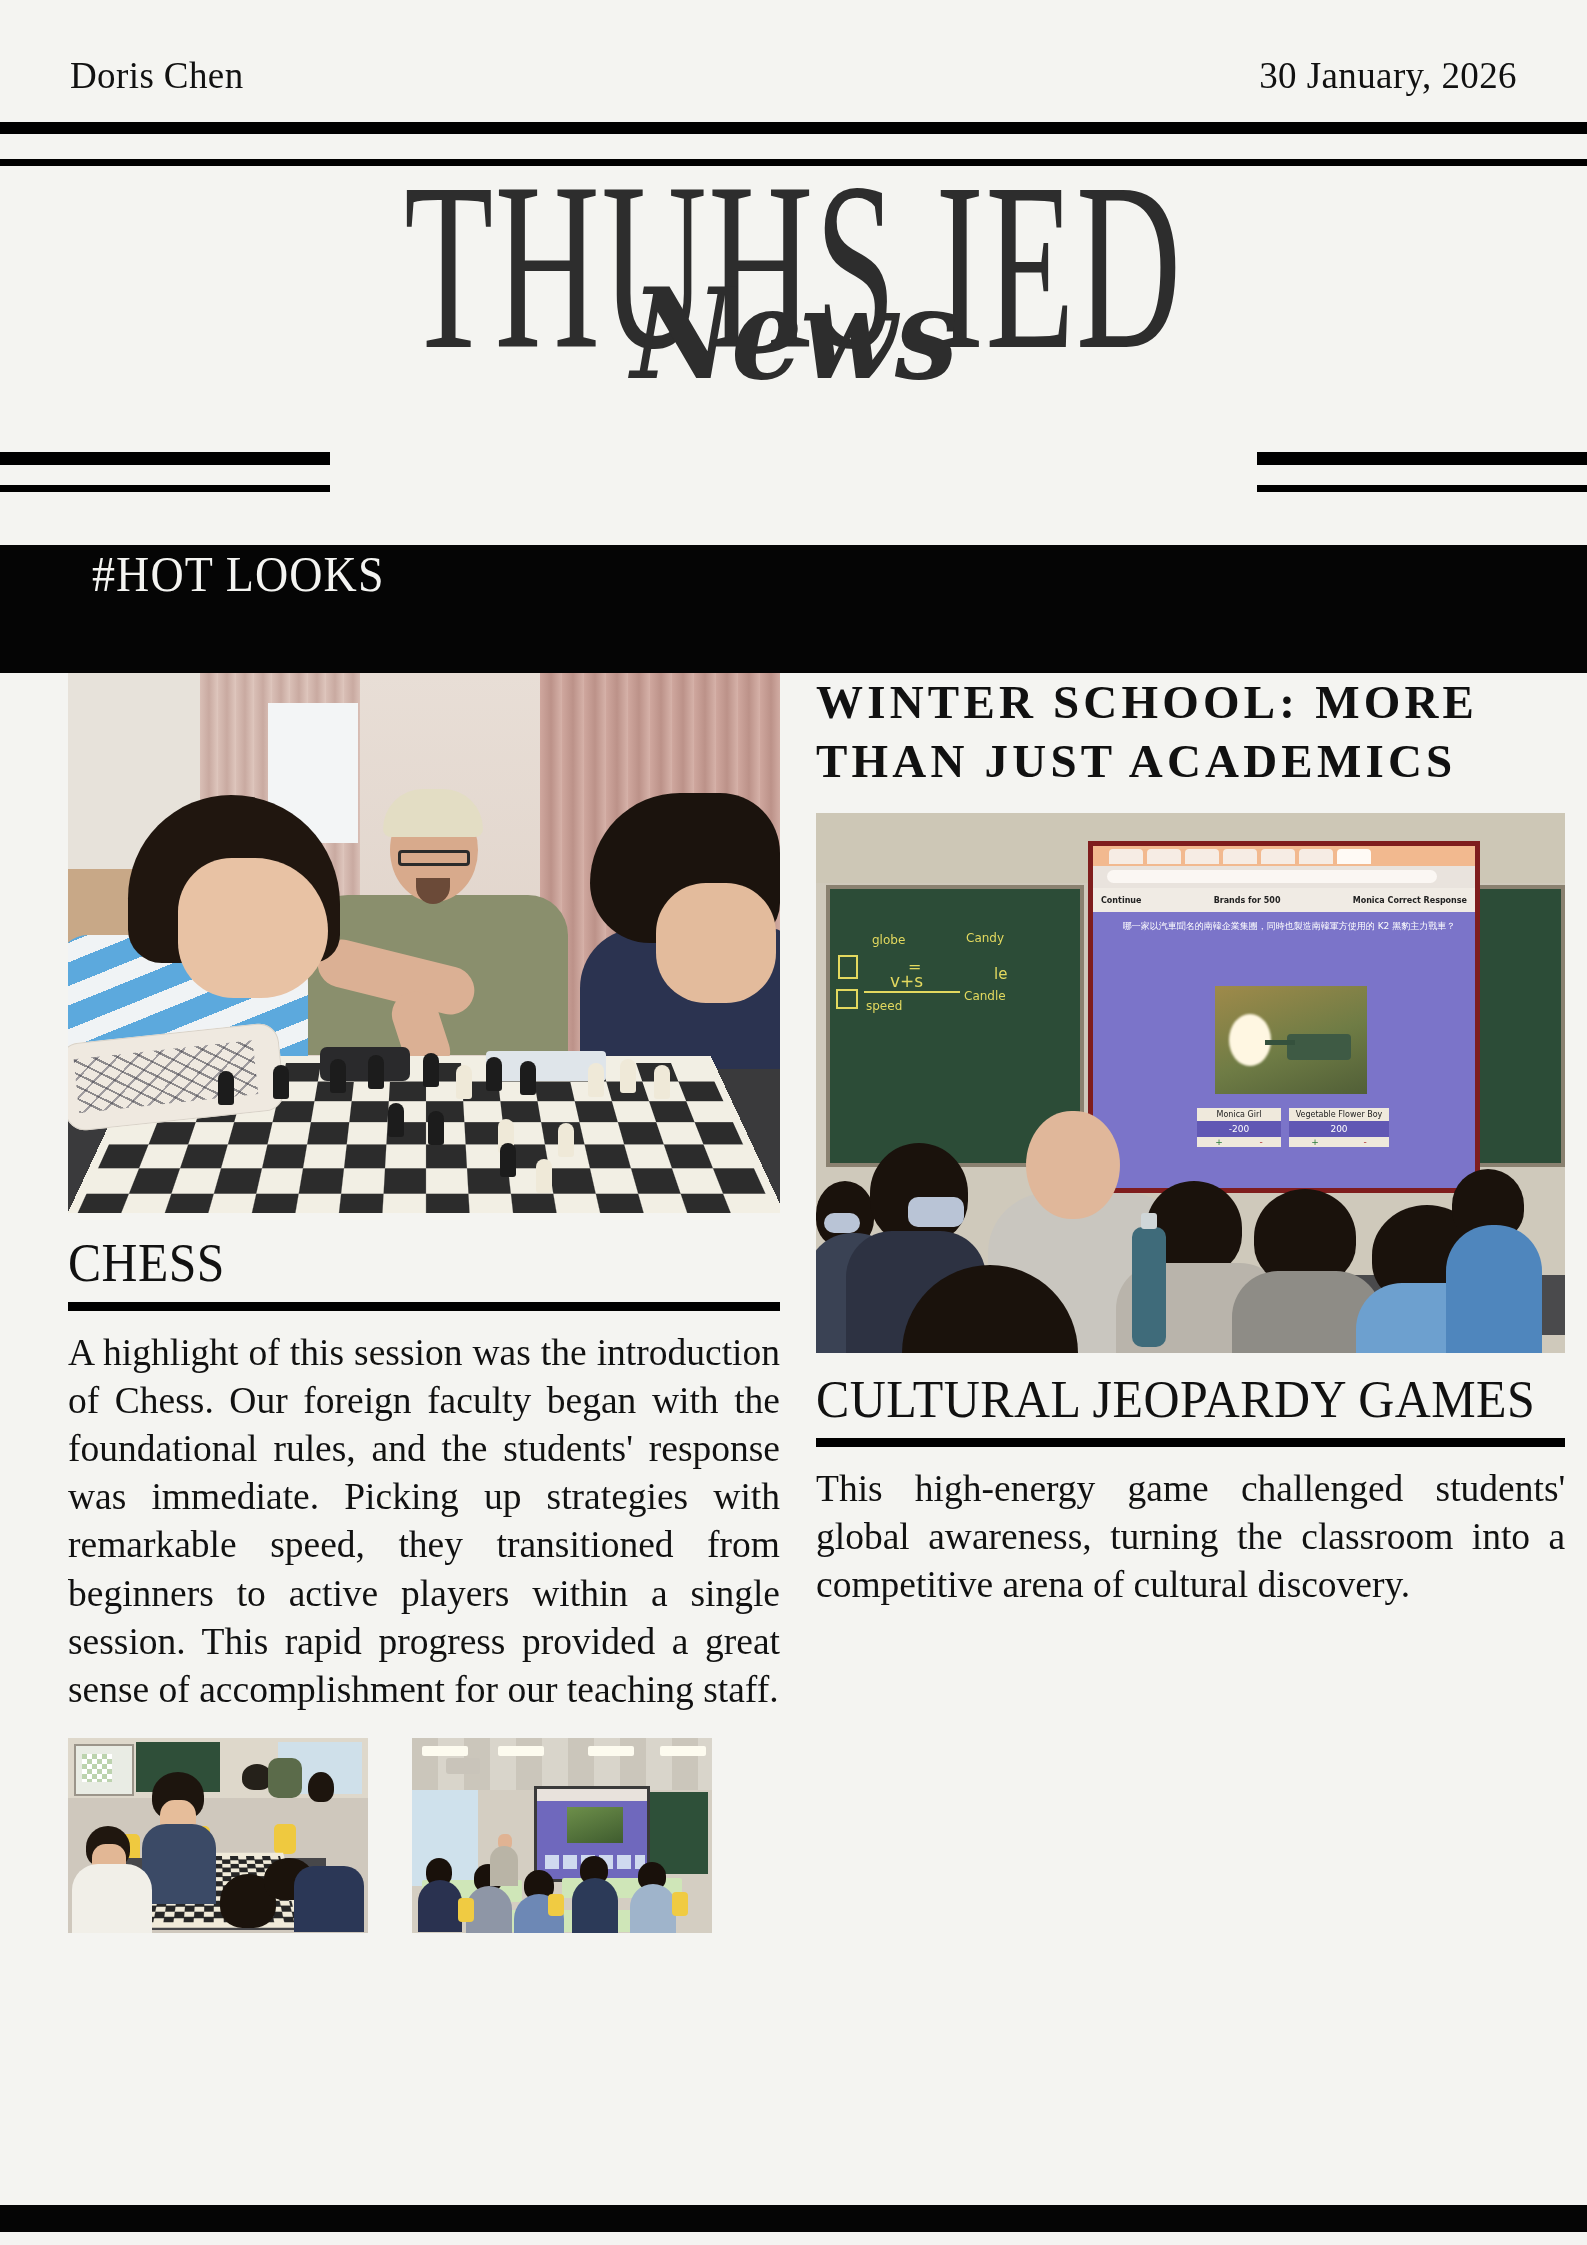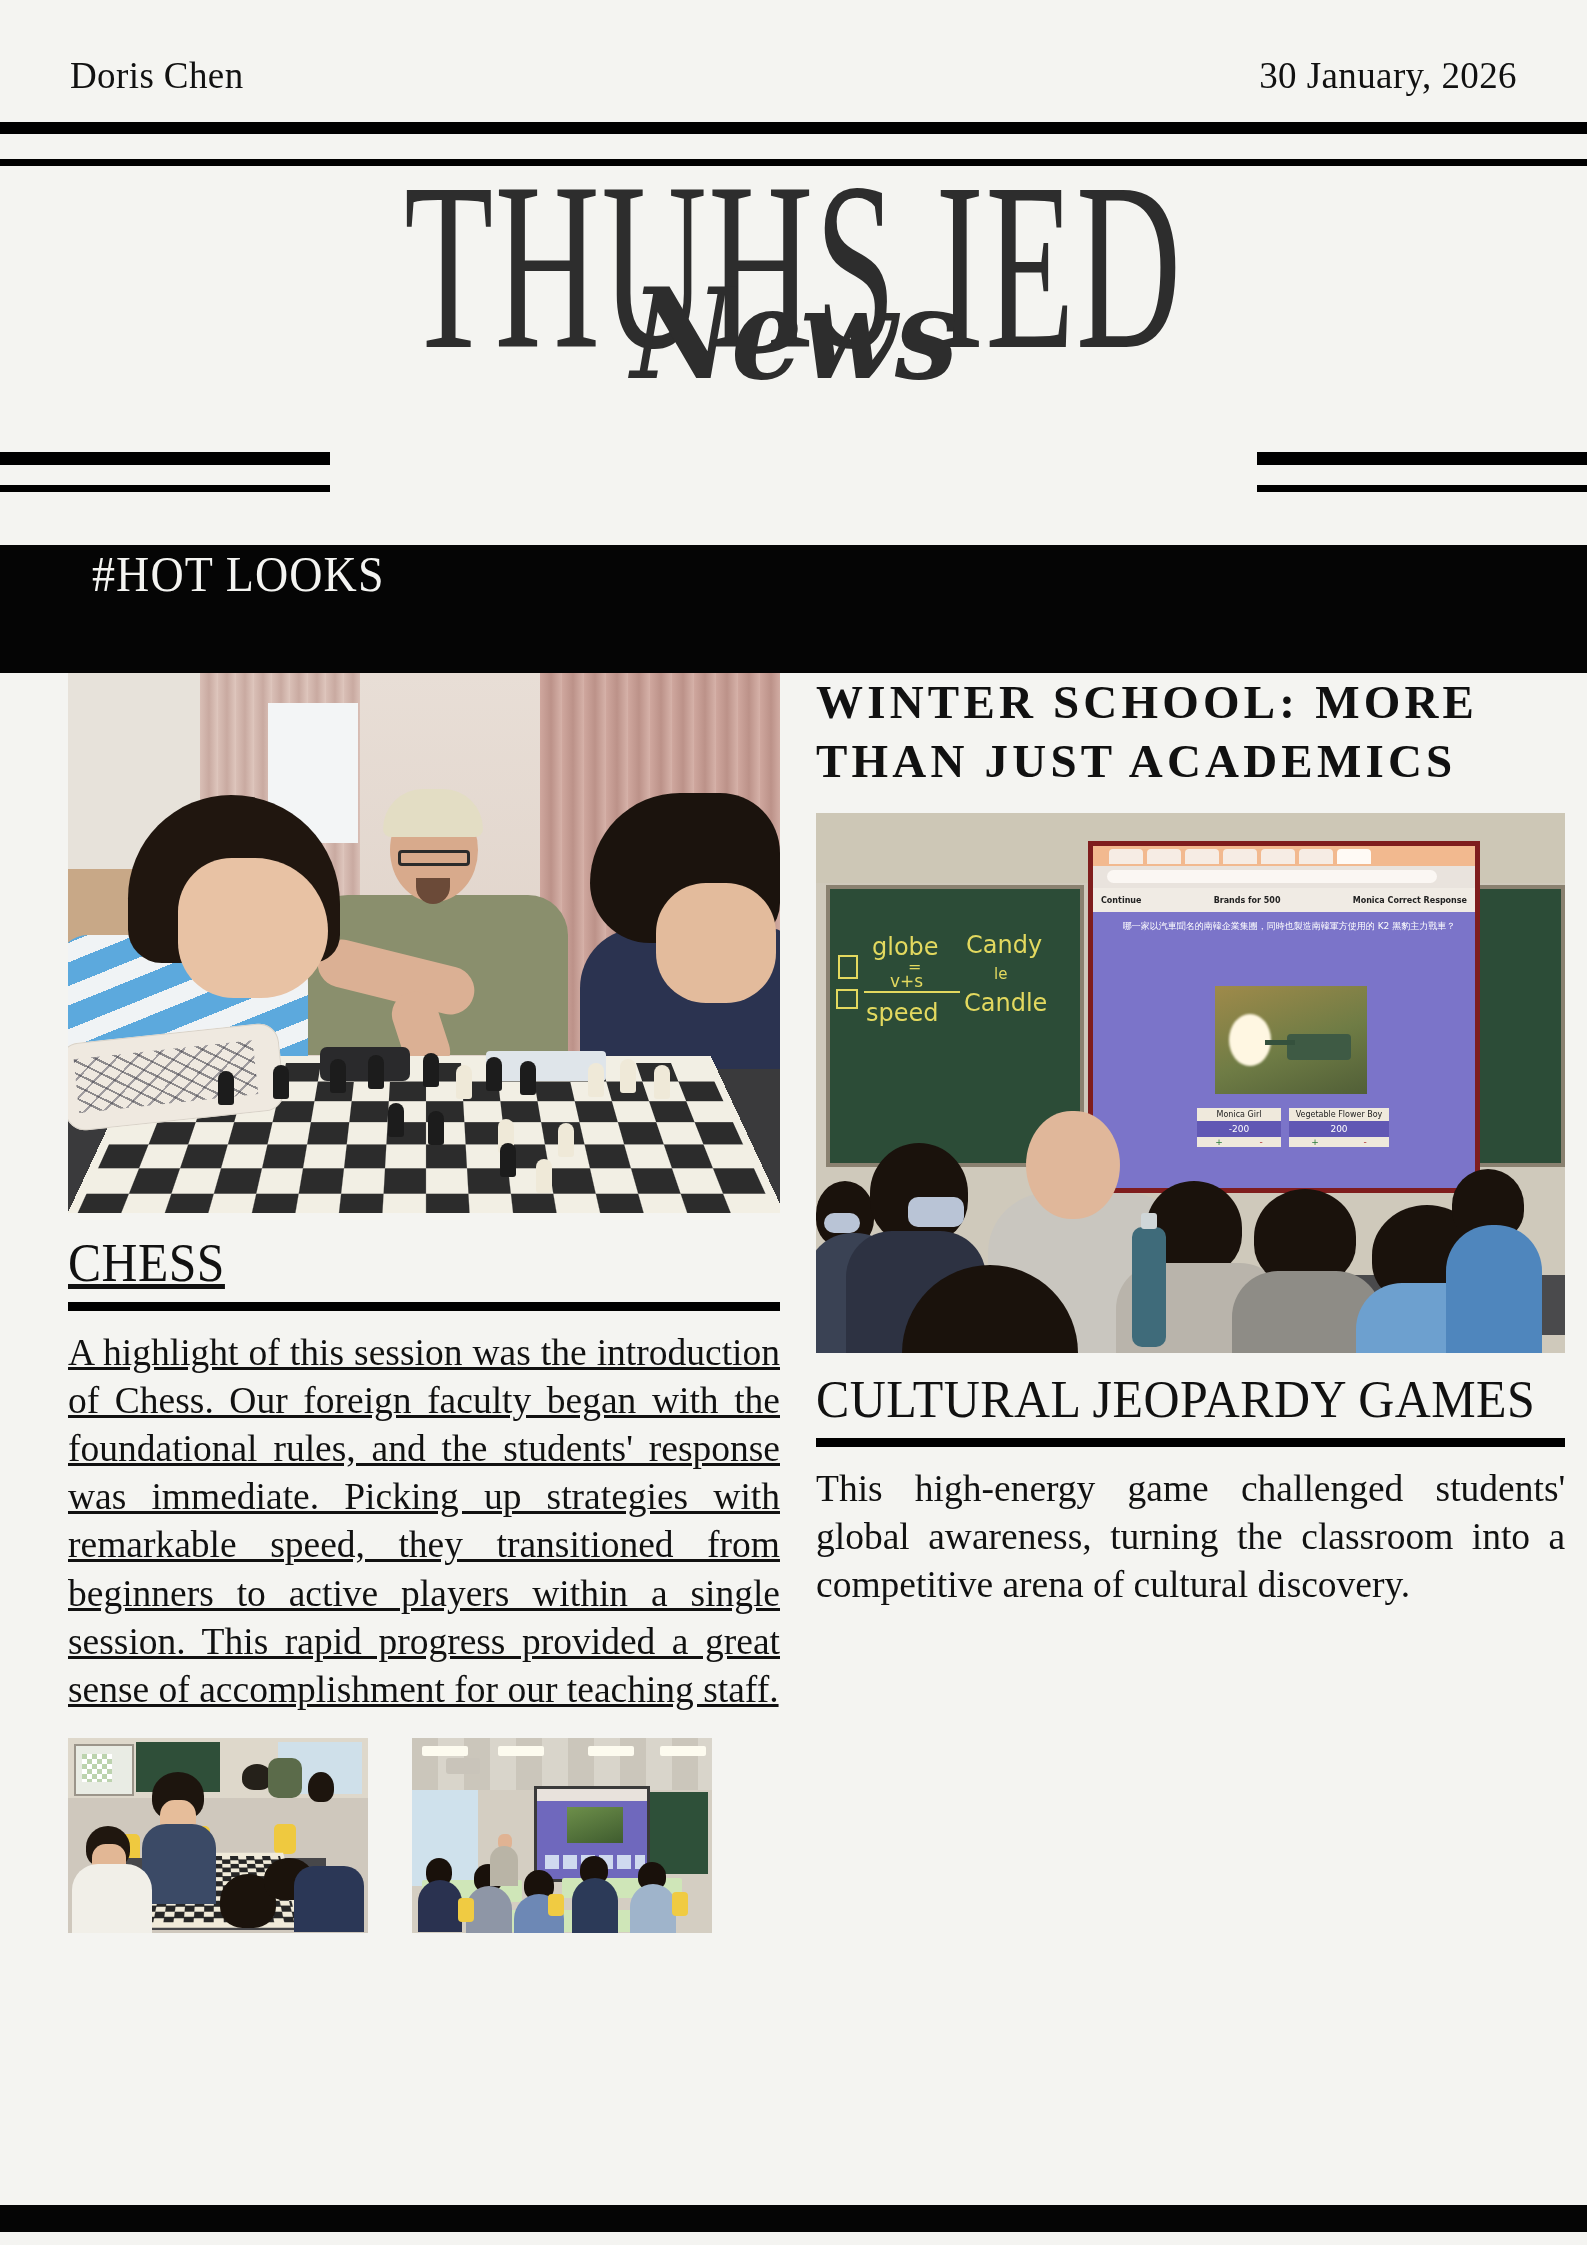--- a/index.html
+++ b/index.html
@@ -71,21 +71,21 @@
     transform-origin:left center;
     white-space:nowrap;
   }
 
   
   .content{
     position:absolute;left:0;top:673px;width:1587px;height:1532px;
     padding:0 68px;box-sizing:border-box;
   }
   .cols{display:flex;gap:36px;height:100%;}
-  .col-left{width:712px;flex:0 0 712px;position:relative;text-decoration:underline;}
+  .col-left{width:712px;flex:0 0 712px;position:relative;}
   .col-right{flex:1;position:relative;}
 
   
   .photo{position:relative;overflow:hidden;background:#cfcac4;}
 
   .headline{
     font-family:"Liberation Serif",serif;
     font-weight:700;
     font-size:47px;
     line-height:1.26;
@@ -162,21 +162,21 @@
   .ph-chess .pcw{background:#efe9d8;}
   .ph-chess .pcb{background:#1c1c1c;}
   .ph-chess .pouch{position:absolute;left:252px;top:374px;width:90px;height:34px;background:#2a2a2c;border-radius:7px;}
   .ph-chess .paper{position:absolute;left:418px;top:378px;width:120px;height:30px;background:#dfe5ea;border-radius:4px;}
 
   
   .ph-jeo{width:100%;height:540px;background:#cfc9bb;}
   .ph-jeo .ceiling{position:absolute;left:0;top:0;width:100%;height:70px;background:#cdc7b6;}
   .ph-jeo .board-green-l{position:absolute;left:10px;top:72px;width:258px;height:282px;background:#2c4c37;border:4px solid #8a8170;box-sizing:border-box;}
   .ph-jeo .board-green-r{position:absolute;right:0;top:72px;width:130px;height:282px;background:#2c4c37;border:4px solid #8a8170;box-sizing:border-box;}
-  .ph-jeo .chalk{position:absolute;color:#e3d95f;font-family:"DejaVu Sans",sans-serif;font-size:24px;}
+  .ph-jeo .chalk{position:absolute;color:#e3d95f;font-family:"DejaVu Sans",sans-serif;font-size:12px;}
   .ph-jeo .screen{position:absolute;left:272px;top:28px;width:392px;height:352px;background:#7b74c9;border:5px solid #7f1d1d;box-sizing:border-box;}
   .ph-jeo .browser-bar{position:absolute;left:0;top:0;width:100%;height:42px;background:#e9e3dd;}
   .ph-jeo .tabstrip{position:absolute;left:0;top:0;width:100%;height:20px;background:#f2b98f;}
   .ph-jeo .tab{position:absolute;top:3px;height:15px;width:34px;background:#f6ece4;border-radius:4px 4px 0 0;}
   .ph-jeo .urlbar{position:absolute;left:14px;top:24px;width:330px;height:13px;background:#fbf7f3;border-radius:7px;}
   .ph-jeo .jeo-top{position:absolute;left:0;top:42px;width:100%;height:24px;background:#f0ebe4;
      display:flex;align-items:center;justify-content:space-between;padding:0 8px;box-sizing:border-box;
      font-family:"DejaVu Sans",sans-serif;font-size:8px;color:#222;font-weight:700;}
   .ph-jeo .jeo-q{position:absolute;left:10px;top:74px;width:372px;color:#fff;
      font-family:"DejaVu Sans",sans-serif;font-size:9.4px;line-height:1.5;text-align:center;}

